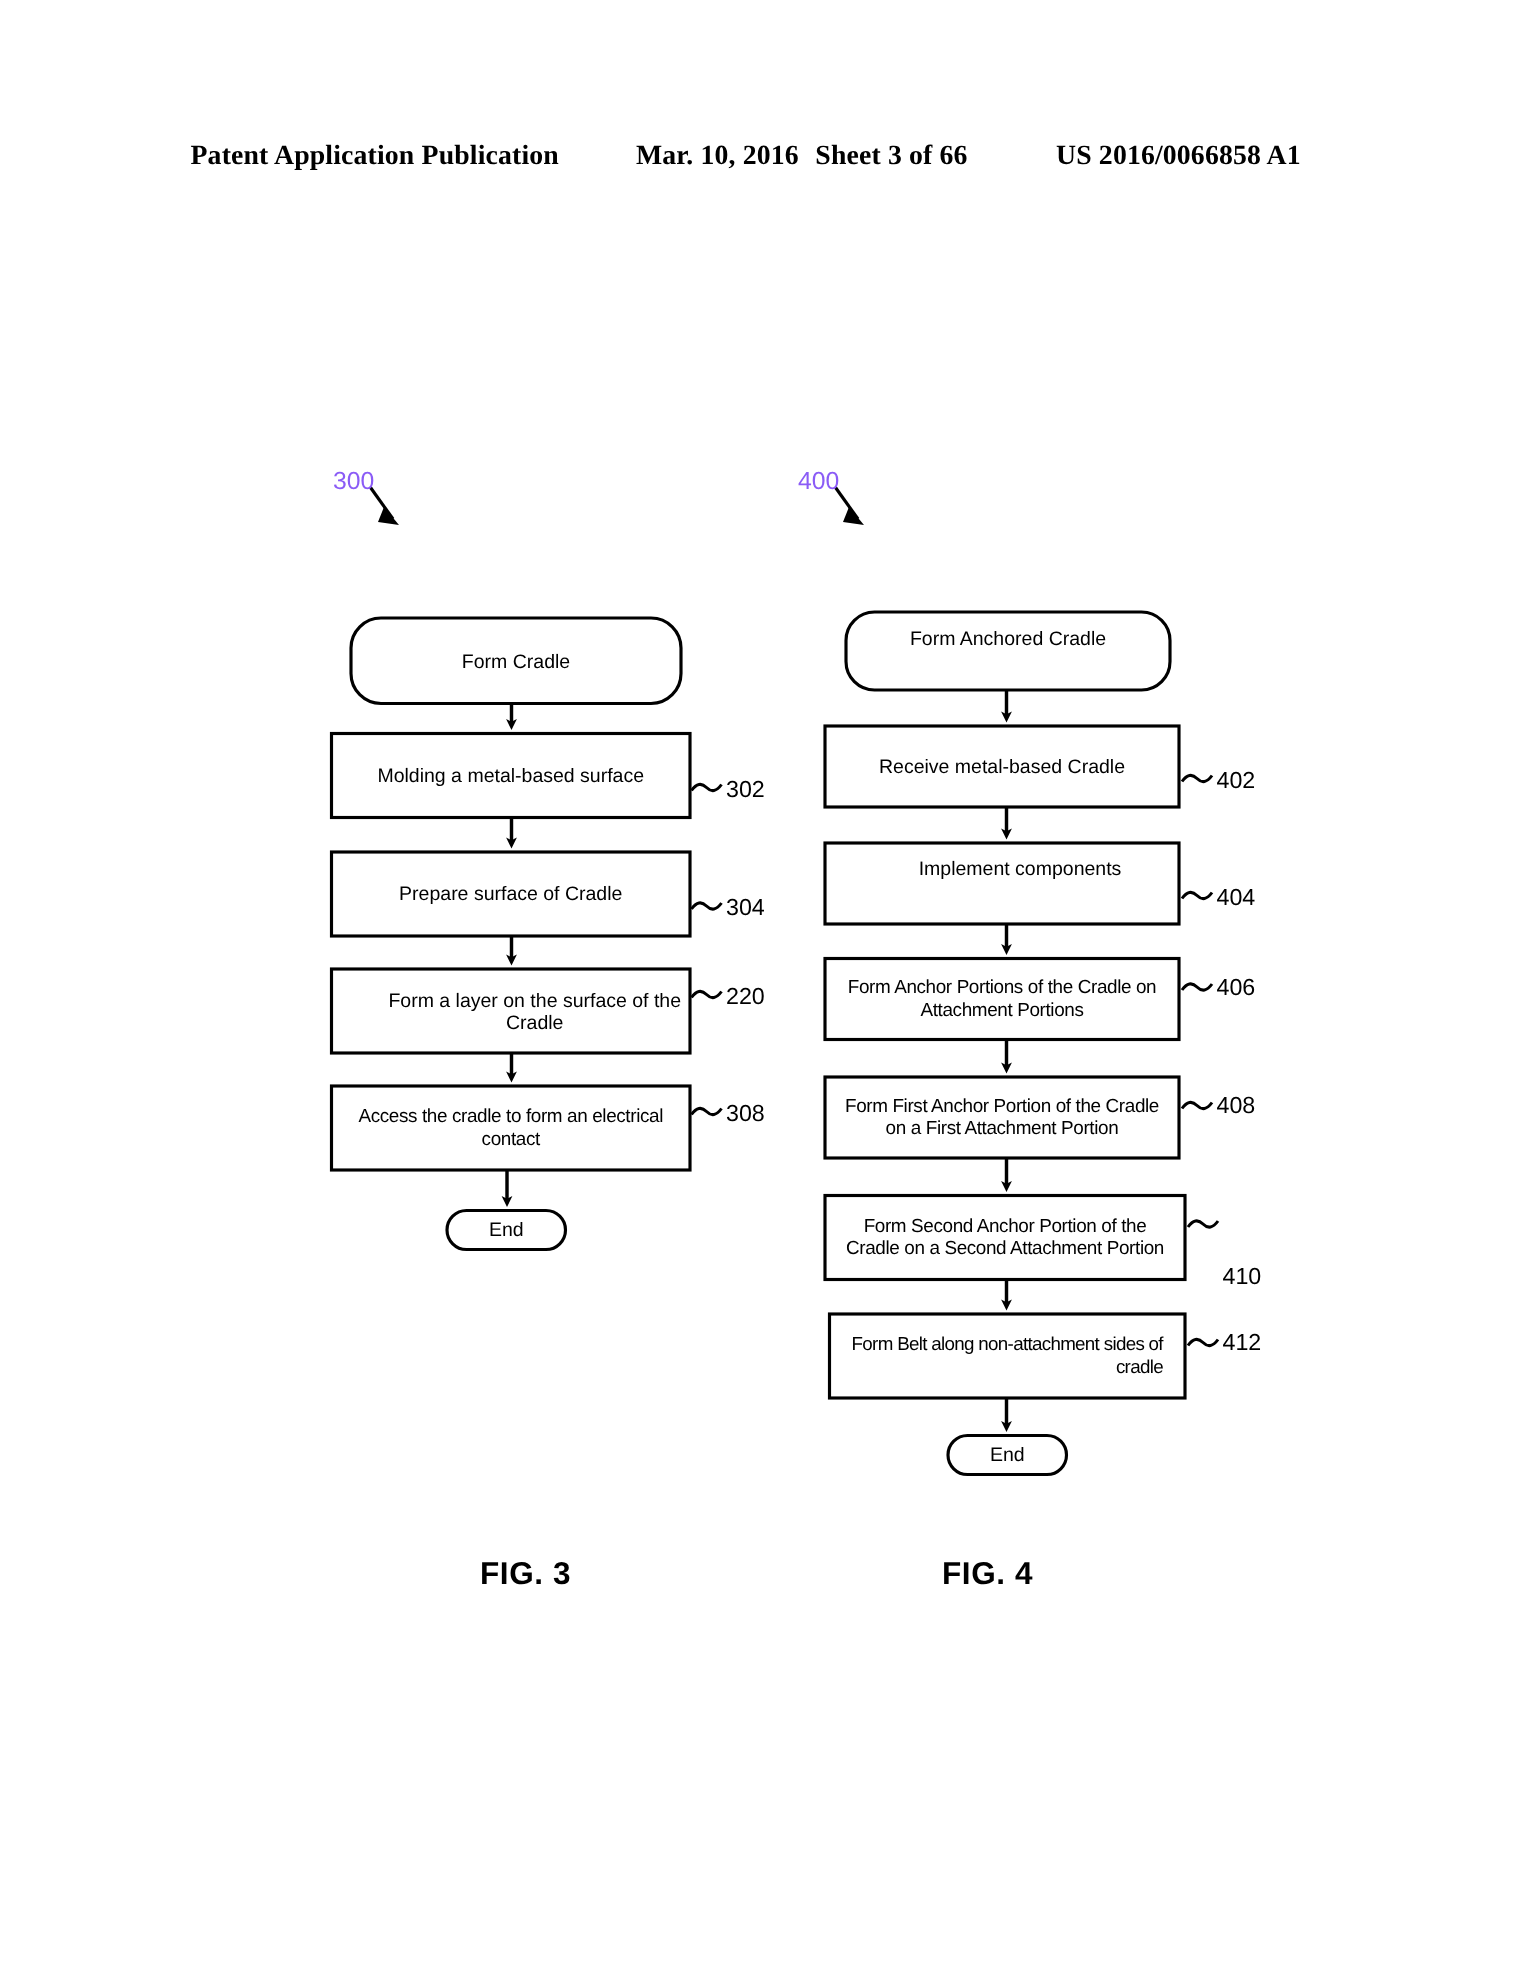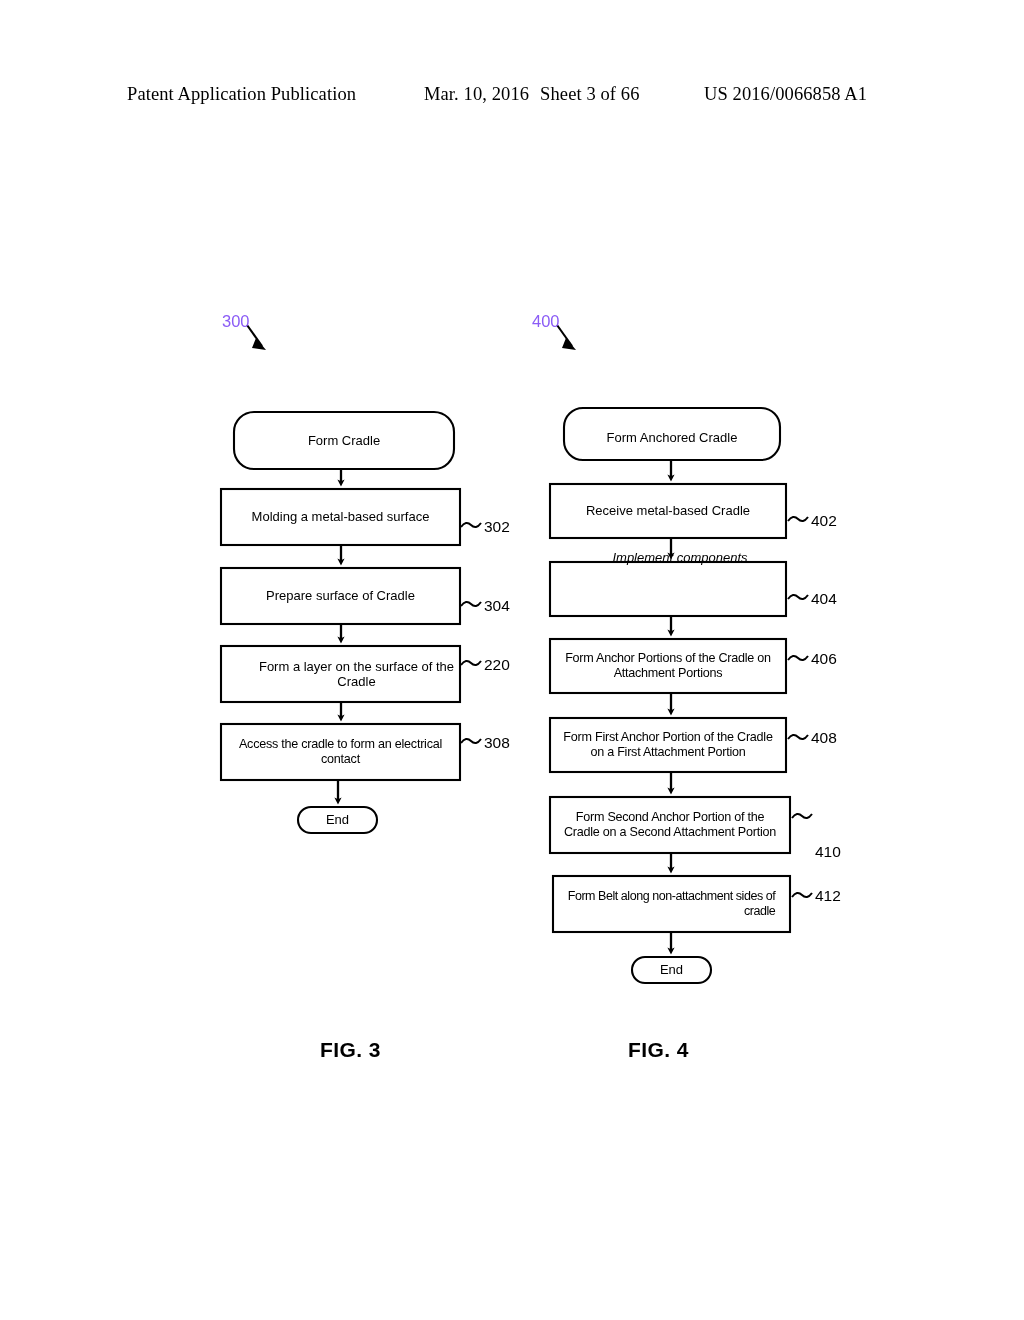--- a/index.html
+++ b/index.html
@@ -13,25 +13,25 @@
     position: relative;
     overflow: hidden;
     font-family: "Liberation Sans", sans-serif;
     color: #000000;
   }
 
   
   #page-header {
     position: absolute;
     left: 0;
-    top: 84px;
+    top: 94px;
     width: 1024px;
     height: 26px;
     font-family: "Liberation Serif", serif;
-    font-weight: normal;
+    font-weight: bold;
     font-size: 18.5px;
     letter-spacing: 0.1px;
     white-space: nowrap;
     text-align: right;
   }
   #page-header .h-left {
     position: absolute;
     left: 127px;
     top: 0;
   }
@@ -218,23 +218,23 @@
 contact</div>
   <div class="node-text" style="left:298px; top:807px; width:79px; height:26px;">End</div>
 
   <div class="ref-num" style="left:484px; top:518px;">302</div>
   <div class="ref-num" style="left:484px; top:597px;">304</div>
   <div class="ref-num" style="left:484px; top:656px;">220</div>
   <div class="ref-num" style="left:484px; top:734px;">308</div>
 
   <div class="flow-label" style="left:532px; top:312px;">400</div>
 
-  <div class="node-text" style="left:564px; top:408px; width:216px; height:60px;">Form Anchored Cradle</div>
+  <div class="node-text" style="left:564px; top:396px; width:216px; height:60px;">Form Anchored Cradle</div>
   <div class="node-text" style="left:552px; top:484px; width:232px; height:54px;">Receive metal-based Cradle</div>
-  <div class="node-text" style="left:552px; top:531px; width:256px; height:54px;font-style:italic;">Implement components</div>
+  <div class="node-text" style="left:552px; top:552px; width:256px; height:54px;">Implement components</div>
   <div class="node-text tight" style="left:550px; top:639px; width:236px; height:54px;">Form Anchor Portions of the Cradle on
 Attachment Portions</div>
   <div class="node-text tight" style="left:550px; top:718px; width:236px; height:54px;">Form First Anchor Portion of the Cradle
 on a First Attachment Portion</div>
   <div class="node-text tight" style="left:550px; top:797px; width:240px; height:56px;">Form Second Anchor Portion of the
 Cradle on a Second Attachment Portion</div>
   <div class="node-text tighter" style="left:553px; top:876px; width:237px; height:56px;">Form Belt along non-attachment sides of
 cradle</div>
   <div class="node-text" style="left:632px; top:957px; width:79px; height:26px;">End</div>
 

